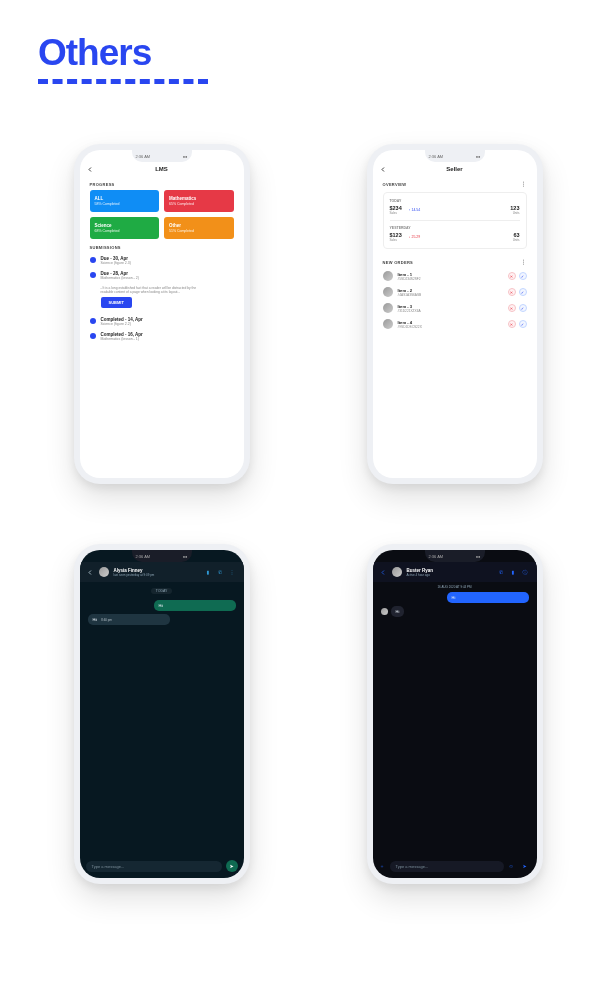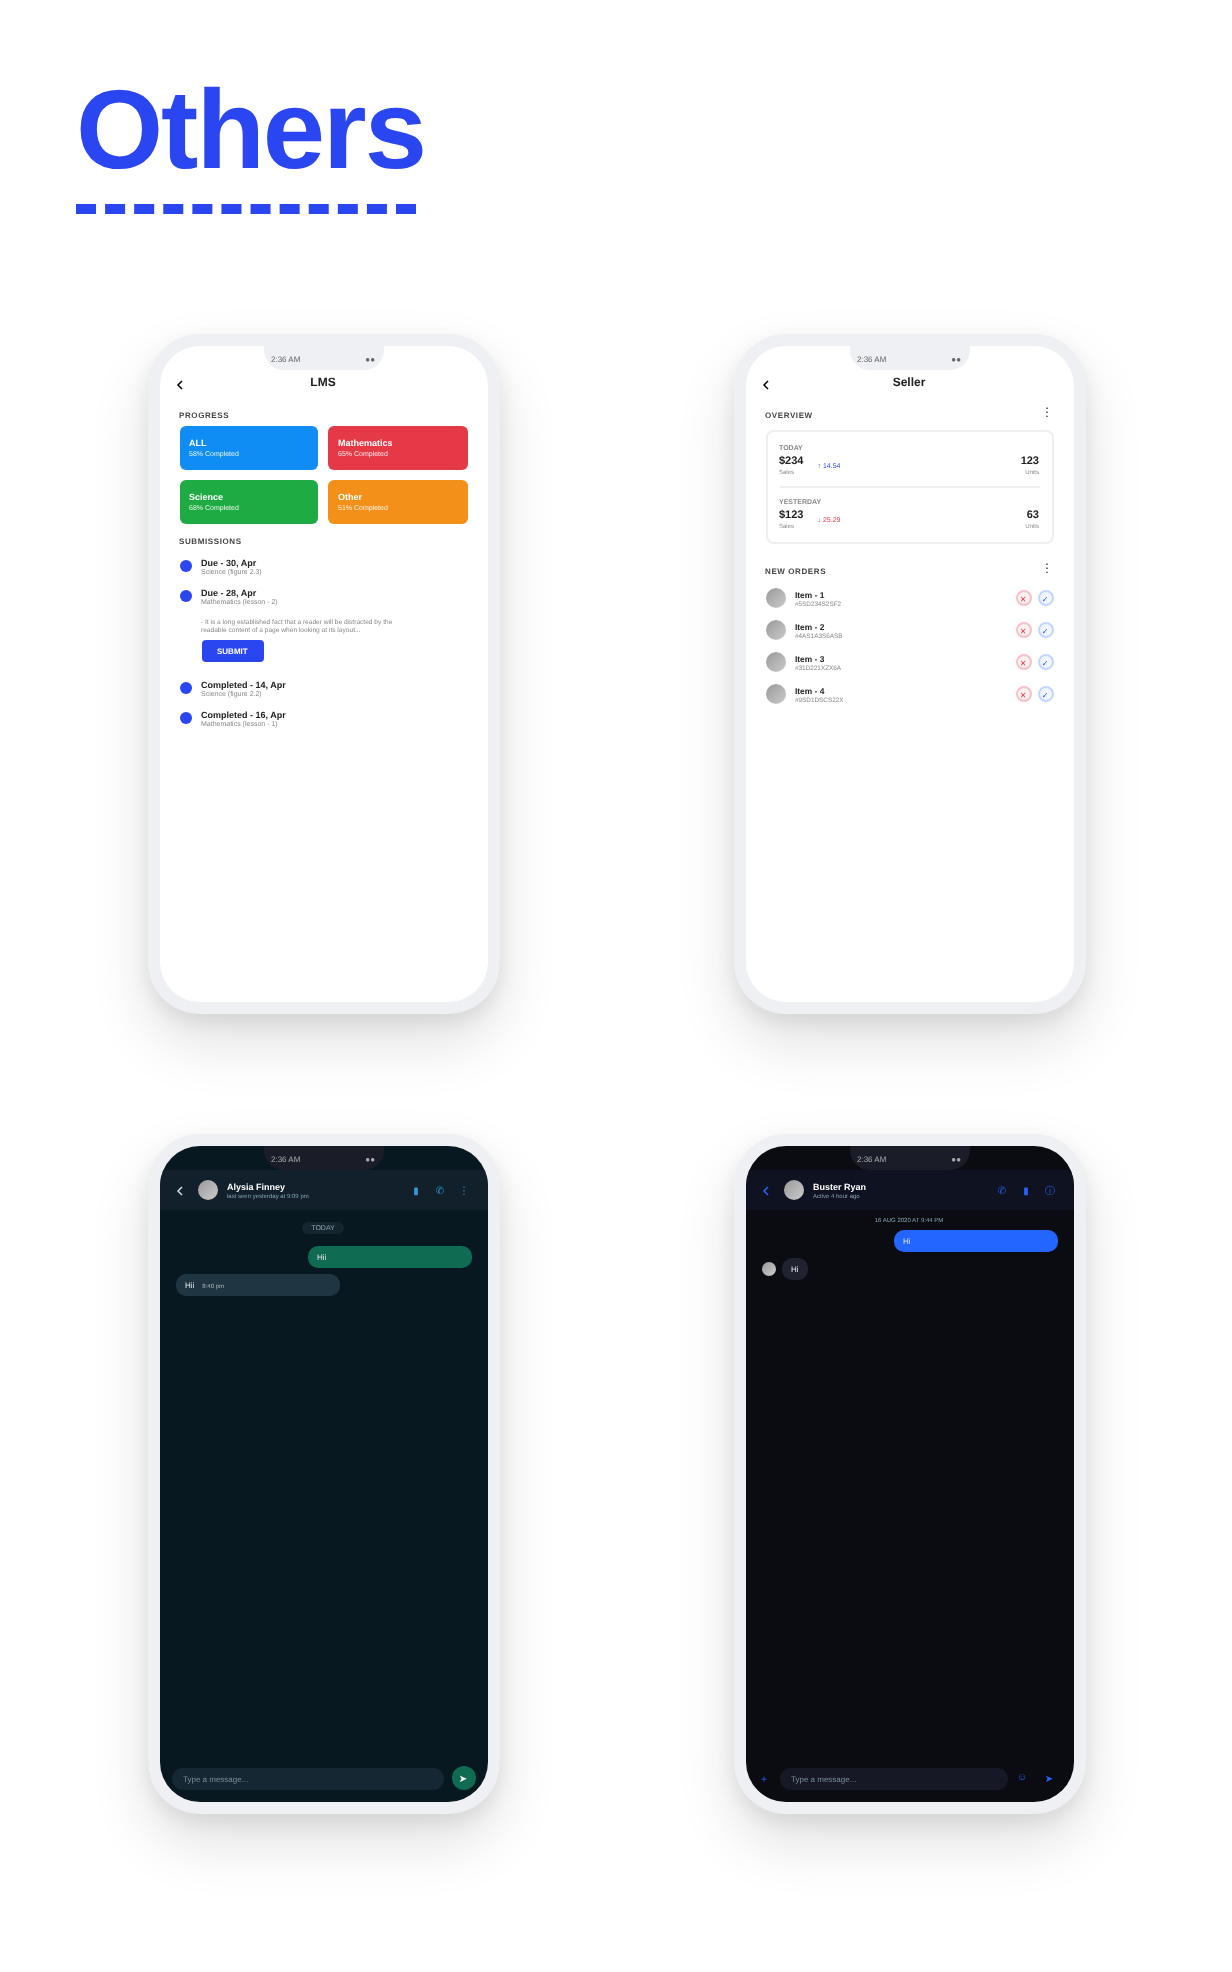--- a/index.html
+++ b/index.html
@@ -1,17 +1,17 @@
 <!DOCTYPE html>
 <html><head>
 <meta charset="utf-8">
 <style>
   * { box-sizing: border-box; margin: 0; padding: 0; }
   body { font-family: -apple-system, Helvetica, Arial, sans-serif; background:#fff; width:616px; }
-  .page-title { color:#2946f0; font-size:56px; font-weight:800; padding:32px 0 0 38px; letter-spacing:-1px;}
+  .page-title { color:#2946f0; font-size:37px; font-weight:800; padding:32px 0 0 38px; letter-spacing:-1px;}
   .underline { margin:4px 0 0 38px; height:6px; width:170px; border-bottom:5px dashed #2946f0;}
   .grid { display:grid; grid-template-columns: 1fr 1fr; gap:60px 90px; padding:60px 60px 40px;}
   .phone { width:176px; position:relative; margin:0 auto; }
   .phone-frame { width:176px; height:340px; background:#eef0f4; border-radius:26px; padding:6px; box-shadow:0 14px 30px rgba(0,0,0,.12),0 4px 10px rgba(0,0,0,.08);}
   .phone-screen { width:100%; height:100%; border-radius:20px; overflow:hidden; background:#fff; position:relative; font-size:5px; color:#222;}
   .phone-screen.dark { background:#0a0c12; color:#fff;}
   .phone-screen.wa { background:#071821;}
   .statusbar { height:12px; background:#eef0f4; border-radius:0 0 10px 10px; width:60px; margin:0 auto; font-size:4px; display:flex; align-items:center; justify-content:space-between; padding:0 4px; color:#666;}
   .statusbar.dark { background:#1a1d28; color:#aaa; }
   .header { display:flex; align-items:center; padding:4px 8px; gap:6px; }

